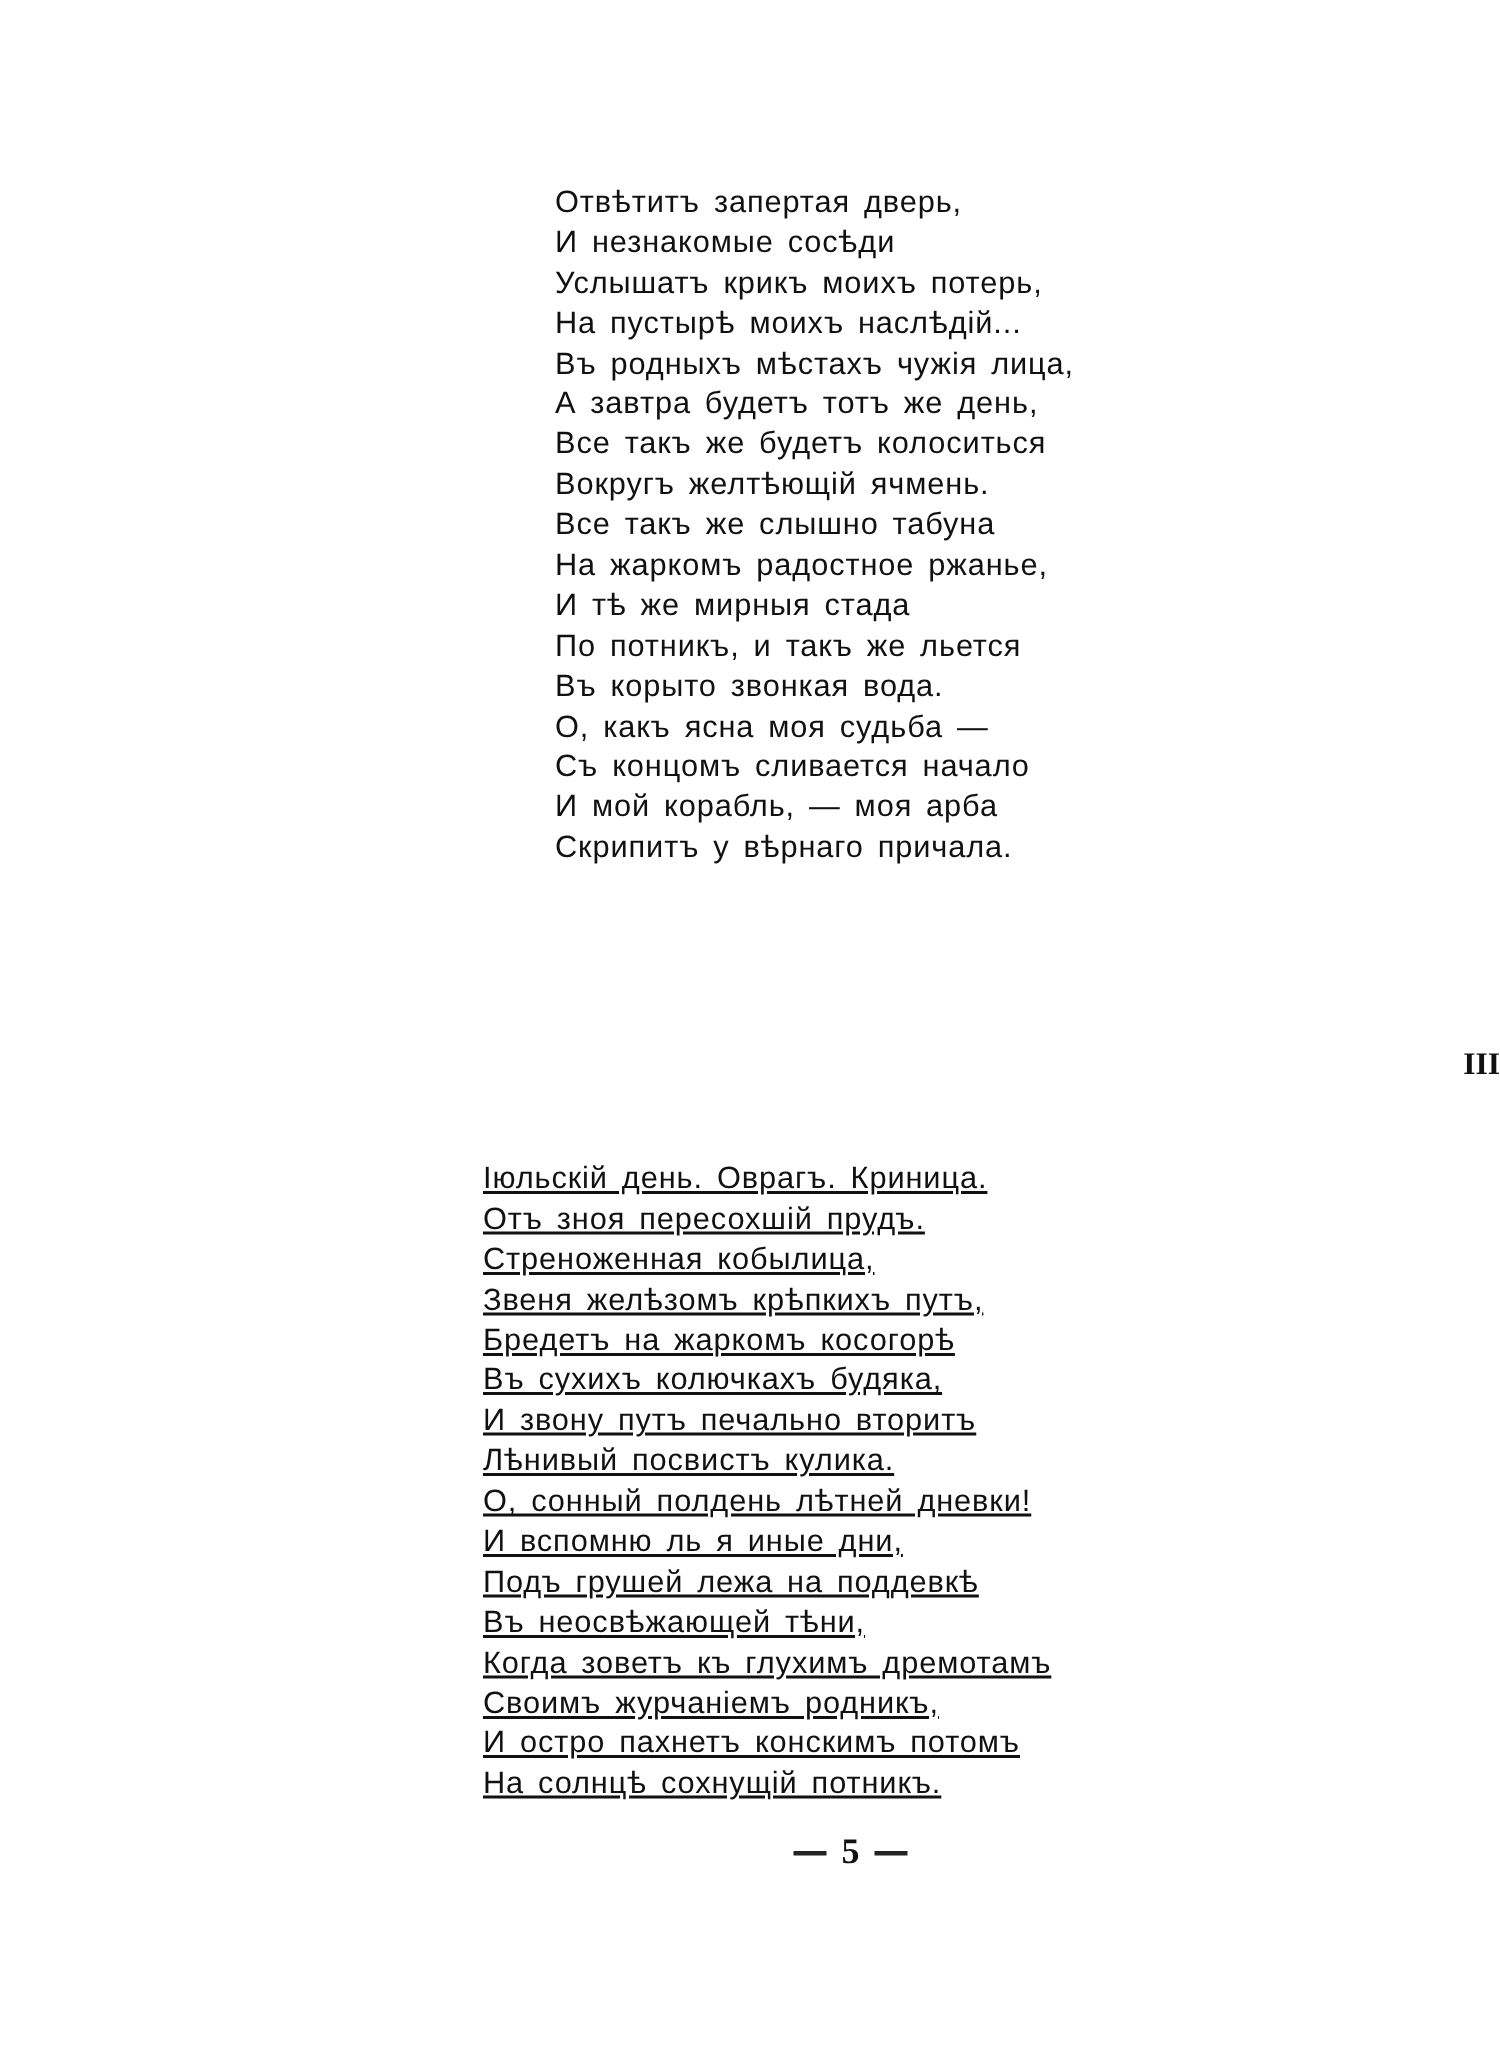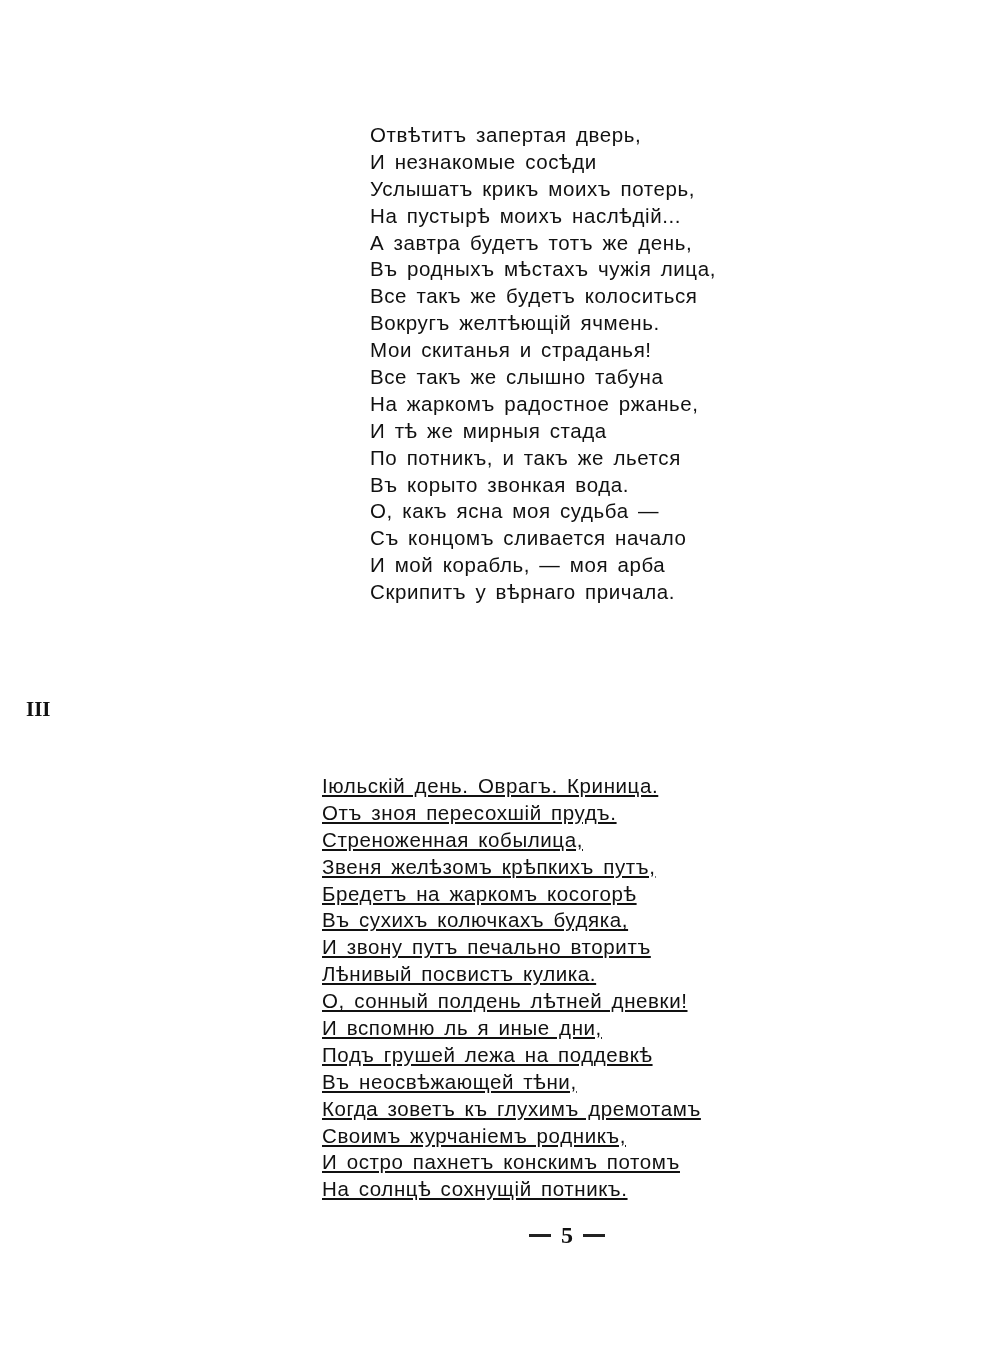--- a/index.html
+++ b/index.html
@@ -24,21 +24,21 @@
     white-space: nowrap;
     letter-spacing: 0.6px;
     word-spacing: 3px;
   }
   #stanza-1 { top: 122px; margin-left: 48px; }
   #stanza-2 { top: 773px; text-decoration: underline; }
   .section-heading {
     position: absolute;
     top: 697px;
     left: 0; width: 1000px;
-    text-align: left;
+    text-align: right;
     font-family: "Liberation Serif", "DejaVu Serif", serif;
     font-weight: bold;
     font-size: 21px;
     padding-left: 26px;
     box-sizing: border-box;
   }
   .page-number {
     position: absolute;
     top: 1222px;
     left: 0; width: 1000px;
@@ -55,25 +55,24 @@
   }
 </style>
 </head>
 <body>
 
 <ul class="stanza" id="stanza-1">
   <li>Отвѣтитъ запертая дверь,</li>
   <li>И незнакомые сосѣди</li>
   <li>Услышатъ крикъ моихъ потерь,</li>
   <li>На пустырѣ моихъ наслѣдій...</li>
+  <li>Въ родныхъ мѣстахъ чужія лица,</li>
   <li>А завтра будетъ тотъ же день,</li>
-  <li>Въ родныхъ мѣстахъ чужія лица,</li>
   <li>Все такъ же будетъ колоситься</li>
   <li>Вокругъ желтѣющій ячмень.</li>
-  <li>Мои скитанья и страданья!</li>
   <li>Все такъ же слышно табуна</li>
   <li>На жаркомъ радостное ржанье,</li>
   <li>И тѣ же мирныя стада</li>
   <li>По потникъ, и такъ же льется</li>
   <li>Въ корыто звонкая вода.</li>
   <li>О, какъ ясна моя судьба —</li>
   <li>Съ концомъ сливается начало</li>
   <li>И мой корабль, — моя арба</li>
   <li>Скрипитъ у вѣрнаго причала.</li>
 </ul>

